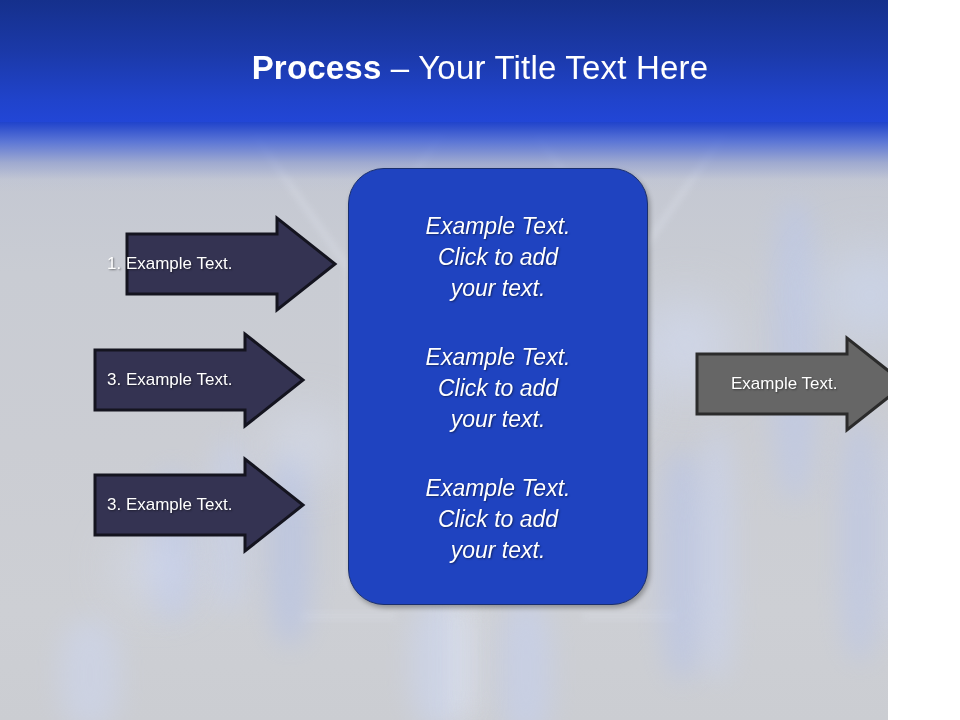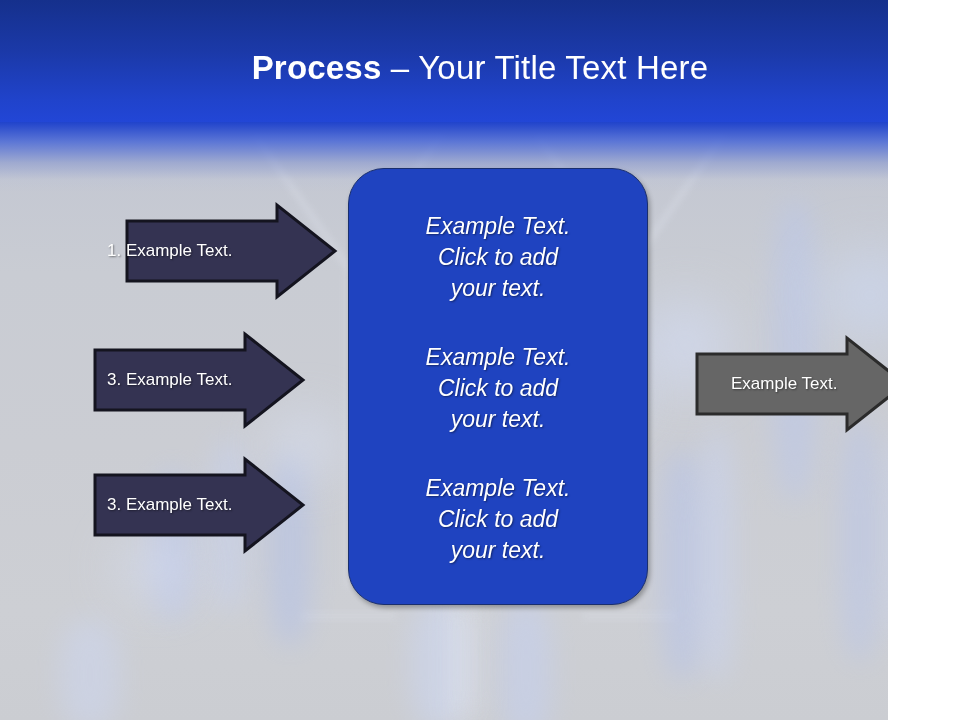--- a/index.html
+++ b/index.html
@@ -180,21 +180,21 @@
 
   <div class="glassblur" style="left:455px; top:600px; width:8px; height:120px; background:#f0f3fb; opacity:.75;"></div>
   <div class="glassblur" style="left:472px; top:600px; width:6px; height:120px; background:#e6ebf7; opacity:.6;"></div>
 
   <div class="title-band"></div>
   <div class="title-fade"></div>
   <div class="title-text">
     <span class="strong">Process</span><span class="light"> – Your Title Text Here</span>
   </div>
 
-  <div class="arrow" style="left:93px; top:203px;padding-left:32px;">
+  <div class="arrow" style="left:93px; top:216px;padding-left:32px;">
     <svg width="212" height="96" viewBox="0 0 212 96">
       <path d="M2 18 L152 18 L152 2 L210 48 L152 94 L152 78 L2 78 Z" fill="#343352" stroke="#14141f" stroke-width="3" stroke-linejoin="miter"></path>
     </svg>
     <div class="arrow-label" style="left:14px; top:38px;">1. Example Text.</div>
   </div>
 
   <div class="arrow" style="left:93px; top:332px;">
     <svg width="212" height="96" viewBox="0 0 212 96">
       <path d="M2 18 L152 18 L152 2 L210 48 L152 94 L152 78 L2 78 Z" fill="#343352" stroke="#14141f" stroke-width="3" stroke-linejoin="miter"></path>
     </svg>

